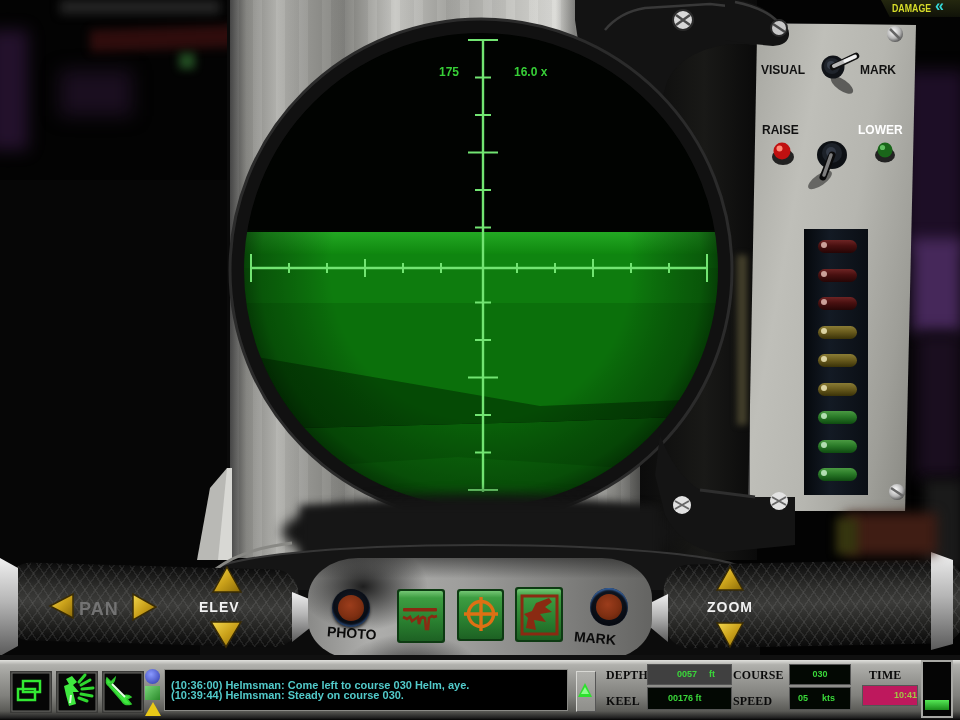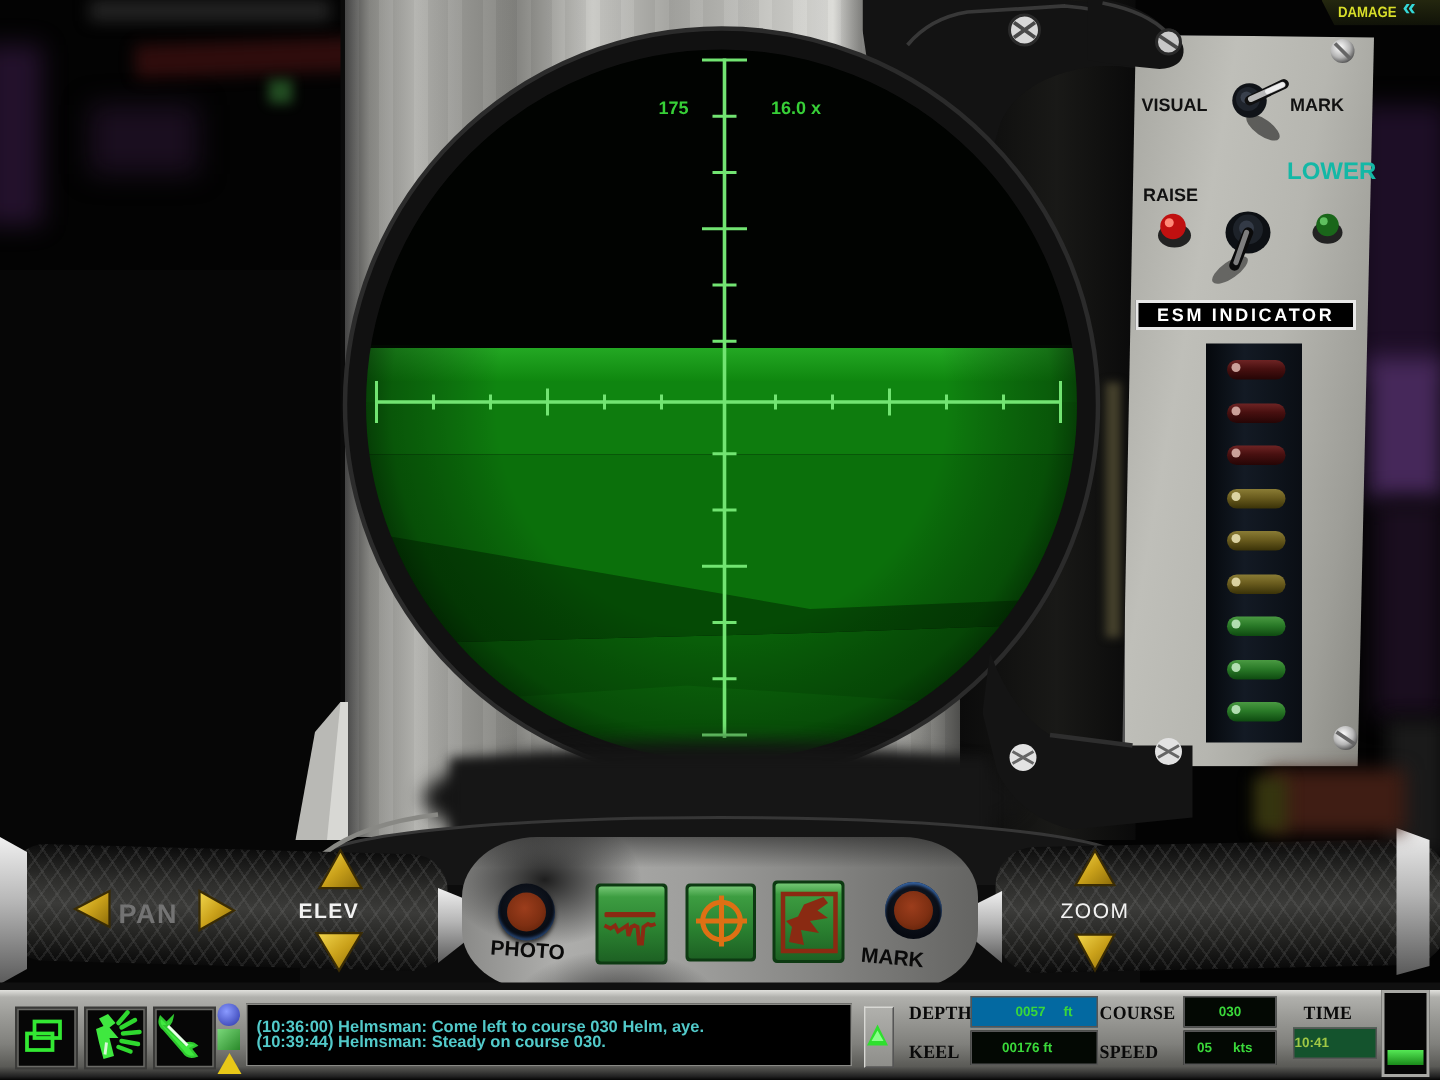--- a/index.html
+++ b/index.html
@@ -172,21 +172,21 @@
       <polygon points="50,56 73,44 73,68"></polygon>
       <polygon points="156,57 133,44 133,70"></polygon>
       <polygon points="227,17 241,42 213,42"></polygon>
       <polygon points="226,97 211,72 241,72"></polygon>
       <polygon points="730,17 743,40 717,40"></polygon>
       <polygon points="730,97 717,73 743,73"></polygon>
     </g>
   </svg>
   <div class="abs" style="left:79px;top:599px;color:#737373;font-weight:bold;font-size:18px;letter-spacing:1px;">PAN</div>
   <div class="abs" style="left:199px;top:599px;color:#f2f2f2;font-weight:bold;font-size:14px;letter-spacing:1px;">ELEV</div>
-  <div class="abs" style="left:707px;top:599px;color:#f2f2f2;font-weight:normal;font-size:14px;letter-spacing:1px;">ZOOM</div>
+  <div class="abs" style="left:707px;top:599px;color:#f2f2f2;font-weight:bold;font-size:14px;letter-spacing:1px;">ZOOM</div>
 
   <div class="abs" style="left:308px;top:558px;width:344px;height:102px;border-radius:50px/40px;
       background:linear-gradient(180deg,rgba(15,15,15,.5) 0%,rgba(15,15,15,0) 20%),
                  radial-gradient(95px 65px at 16% 28%,#1e1e1e 0%,rgba(0,0,0,0) 68%),
                  radial-gradient(120px 70px at 30% 115%,#262626 0%,rgba(0,0,0,0) 60%),
                  linear-gradient(90deg,#8a8a88 0%,#aeaeac 18%,#9e9e9c 45%,#848482 70%,#646462 100%);"></div>
 
   <div class="abs" style="left:332px;top:589px;width:38px;height:38px;border-radius:50%;
       background:radial-gradient(circle at 50% 40%,#161d29 0%,#070a11 70%);box-shadow:0 2px 3px rgba(0,0,0,.7), inset 0 -2px 2px #24406a;"></div>
   <div class="abs" style="left:338px;top:595px;width:26px;height:26px;border-radius:50%;
@@ -258,41 +258,39 @@
     <ellipse cx="36" cy="40" rx="13" ry="5.5" fill="rgba(15,15,15,.55)" transform="rotate(35 36 40)"></ellipse>
     <circle cx="27" cy="22" r="11.5" fill="#101318"></circle>
     <circle cx="26" cy="21" r="8" fill="#1f242c"></circle>
     <circle cx="25" cy="20" r="4" fill="#39404c"></circle>
     <line x1="27" y1="22" x2="50" y2="11" stroke="#101010" stroke-width="6.5" stroke-linecap="round"></line>
     <line x1="28" y1="21" x2="49" y2="11.5" stroke="#b9b9b9" stroke-width="4" stroke-linecap="round"></line>
     <line x1="39" y1="16" x2="49" y2="11.5" stroke="#efefef" stroke-width="3.2" stroke-linecap="round"></line>
   </svg>
 
   <div class="abs" style="left:762px;top:123px;color:#111;font-weight:bold;font-size:12px;">RAISE</div>
-  <div class="abs" style="left:858px;top:106px;color:#14b8a6;font-weight:bold;font-size:16px;">LOWER</div>
+  <div class="abs" style="left:858px;top:123px;color:#ffffff;font-weight:bold;font-size:12px;">LOWER</div>
   <svg class="abs" style="left:760px;top:130px" width="150" height="70" viewBox="0 0 150 70">
 
     <ellipse cx="23" cy="27" rx="11" ry="8" fill="#222"></ellipse>
     <circle cx="22" cy="21" r="8.5" fill="#c01010"></circle>
     <circle cx="19.5" cy="18.5" r="3" fill="#ff8a78"></circle>
 
     <ellipse cx="60" cy="50" rx="14" ry="5.5" fill="rgba(15,15,15,.5)" transform="rotate(-35 60 50)"></ellipse>
     <ellipse cx="72" cy="25" rx="15" ry="14" fill="#0d1014"></ellipse>
     <circle cx="72" cy="23" r="10" fill="#1d2229"></circle>
     <circle cx="71" cy="22" r="5" fill="#333a46"></circle>
     <line x1="72" y1="25" x2="63" y2="47" stroke="#0a0a0a" stroke-width="7" stroke-linecap="round"></line>
     <line x1="71" y1="25" x2="64" y2="45" stroke="#7e7e7e" stroke-width="3.5" stroke-linecap="round"></line>
 
     <ellipse cx="125" cy="25" rx="10" ry="7.5" fill="#222"></ellipse>
     <circle cx="125" cy="20" r="7.5" fill="#1a661a"></circle>
     <circle cx="122.5" cy="17.5" r="2.6" fill="#5fbf5f"></circle>
   </svg>
 
-  <div class="abs" style="left:757px;top:200px;width:143px;height:16px;background:#000;border:2px solid #e8e8e8;
-       color:#fff;font-weight:bold;font-size:12px;text-align:center;line-height:16px;letter-spacing:1.8px;">ESM INDICATOR</div>
 
   <div class="abs" style="left:804px;top:229px;width:64px;height:266px;background:linear-gradient(90deg,#05080c,#131a24 40%,#0a0e14);"></div>
   <svg class="abs" style="left:804px;top:229px" width="64" height="266" viewBox="0 0 64 266">
     <defs>
       <linearGradient id="lr" x1="0" y1="0" x2="0" y2="1">
           <stop offset="0" stop-color="#6e2424"></stop>
           <stop offset="0.45" stop-color="#481010"></stop>
           <stop offset="1" stop-color="#250505"></stop>
         </linearGradient>
       <linearGradient id="ly" x1="0" y1="0" x2="0" y2="1">
@@ -394,22 +392,22 @@
   <svg class="abs" style="left:577px;top:681px" width="16" height="18">
       <polygon points="1,16 8,2 15,16" fill="#2ee02e"></polygon>
       <polygon points="4,13 8,6 12,13" fill="#8aff8a"></polygon>
     </svg>
 
   <div class="abs" style="left:606px;top:668px;color:#0a0a0a;font-family:'Liberation Serif',serif;font-weight:bold;font-size:12.5px;letter-spacing:0.2px;transform:scaleX(.95);transform-origin:0 50%;">DEPTH</div>
   <div class="abs" style="left:606px;top:694px;color:#0a0a0a;font-family:'Liberation Serif',serif;font-weight:bold;font-size:12.5px;letter-spacing:0.2px;transform:scaleX(.95);transform-origin:0 50%;">KEEL</div>
   <div class="abs" style="left:733px;top:668px;color:#0a0a0a;font-family:'Liberation Serif',serif;font-weight:bold;font-size:12.5px;letter-spacing:0.2px;transform:scaleX(.95);transform-origin:0 50%;">COURSE</div>
   <div class="abs" style="left:733px;top:694px;color:#0a0a0a;font-family:'Liberation Serif',serif;font-weight:bold;font-size:12.5px;letter-spacing:0.2px;transform:scaleX(.95);transform-origin:0 50%;">SPEED</div>
   <div class="abs" style="left:869px;top:668px;color:#0a0a0a;font-family:'Liberation Serif',serif;font-weight:bold;font-size:12.5px;letter-spacing:0.2px;transform:scaleX(.95);transform-origin:0 50%;">TIME</div>
-  <div class="abs" style="left:647px;top:664px;width:83px;height:19px;background:#0369a1;border:1px solid #555;color:#3ad83a;font-size:9px;font-weight:bold;line-height:19px;"><span style="margin-left:29px;">0057</span><span style="margin-left:12px;">ft</span></div>
+  <div class="abs" style="left:647px;top:664px;width:83px;height:19px;background:#404040;border:1px solid #555;color:#3ad83a;font-size:9px;font-weight:bold;line-height:19px;"><span style="margin-left:29px;">0057</span><span style="margin-left:12px;">ft</span></div>
   <div class="abs" style="left:647px;top:687px;width:83px;height:21px;background:#030803;border:1px solid #555;color:#3ad83a;font-size:9px;font-weight:bold;line-height:21px;"><span style="margin-left:20px;">00176 ft</span></div>
   <div class="abs" style="left:789px;top:664px;width:60px;height:19px;background:#030803;border:1px solid #555;color:#3ad83a;font-size:9px;font-weight:bold;line-height:19px;text-align:center;">030</div>
   <div class="abs" style="left:789px;top:687px;width:60px;height:21px;background:#030803;border:1px solid #555;color:#3ad83a;font-size:9px;font-weight:bold;line-height:21px;"><span style="margin-left:8px;">05</span><span style="margin-left:14px;">kts</span></div>
-  <div class="abs" style="left:862px;top:685px;width:54px;height:19px;background:#14532d;border:1px solid #555;color:#a0c845;font-size:9px;font-weight:bold;line-height:19px;text-align:left;">10:41</div>
+  <div class="abs" style="left:862px;top:685px;width:54px;height:19px;background:#be185d;border:1px solid #555;color:#a0c845;font-size:9px;font-weight:bold;line-height:19px;text-align:right;">10:41</div>
 
   <div class="abs" style="left:921px;top:660px;width:28px;height:54px;background:#050505;border:2px solid #a8a8a4;"></div>
   <div class="abs" style="left:925px;top:700px;width:24px;height:10px;background:linear-gradient(180deg,#55e855,#1a8a1a);"></div>
 
 </div>
 
 </body></html>

